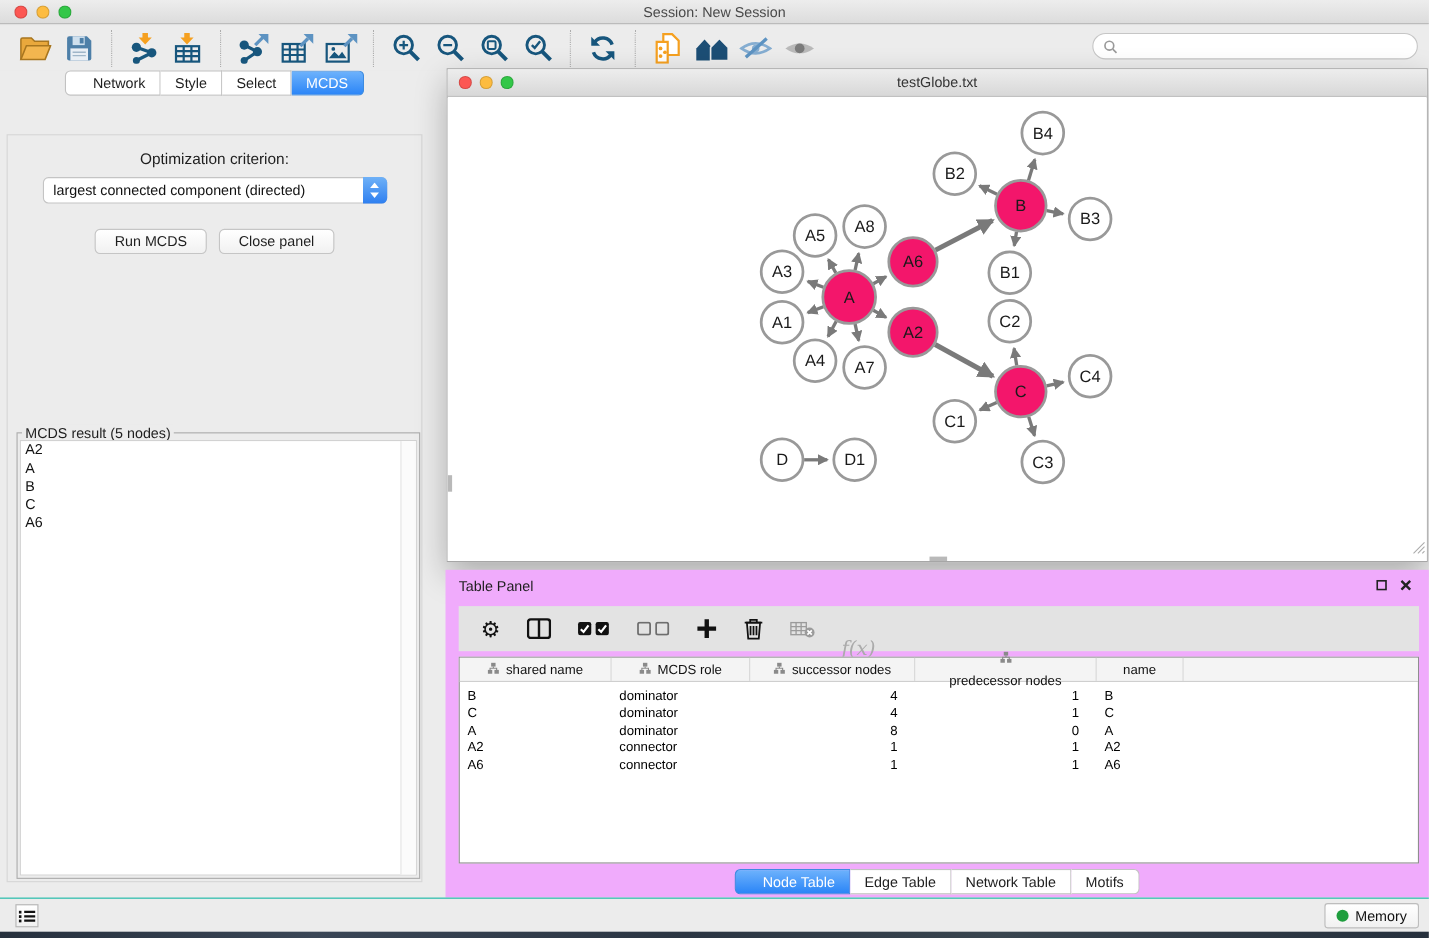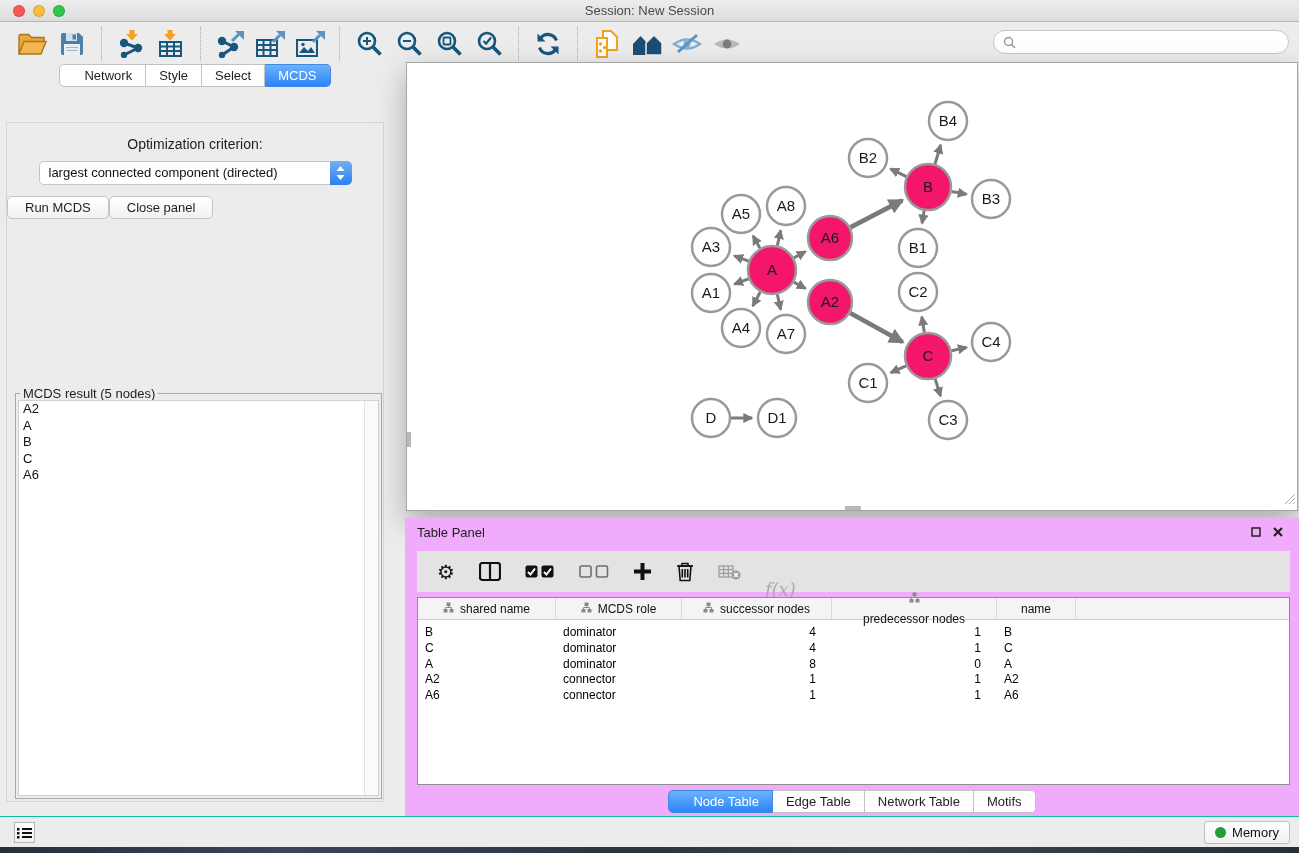--- a/index.html
+++ b/index.html
@@ -32,21 +32,21 @@
   .seg { border:1px solid #C2C2C2; border-left:none; background:#fff; padding:3px 13px; font-size:13px; color:#1E1E1E; cursor:default; }
   .seg:first-child { border-left:1px solid #C2C2C2; border-radius:5px 0 0 5px;padding-left:24px; }
   .seg:last-child { border-radius:0 5px 5px 0; }
   .seg.seg-sel { background:linear-gradient(#6DB2FC,#2B85F7); border-color:#3D8BE0; color:#fff; }
   .cp-box { position:absolute; top:58px; left:6px; right:6px; bottom:14px; border:1px solid #D6D6D6; }
   .opt-label { text-align:center; margin-top:13px; font-size:14px; color:#1E1E1E; }
   .dropdown { position:relative; width:313px; height:24px; margin:9px auto 0; background:#fff;
     border:1px solid #C4C4C4; border-radius:5px; font-size:13px; line-height:22px; padding-left:9px; color:#111; }
   .dropdown .stepper { position:absolute; right:-1px; top:-1px; width:22px; height:24px; border-radius:0 5px 5px 0;
     background:linear-gradient(#6FB1F7,#2E7FF0); display:flex; flex-direction:column; align-items:center; justify-content:center; }
-  .btn-row { display:flex; gap:0; margin-top:11px; }
+  .btn-row { display:flex; justify-content:center; gap:11px; margin-top:23px; }
   .mac-btn { background:linear-gradient(#FFFFFF,#F1F1F1); border:1px solid #C5C5C5; border-radius:5px;
     padding:3px 17px; font-size:13px; color:#1E1E1E; }
   .mcds-fieldset { position:absolute; left:8px; right:1px; top:270px; bottom:2px; border:1px solid #ABABAB; padding:2px; }
   .mcds-legend { position:absolute; top:-8px; left:4px; background:#ECECEC; padding:0 3px; font-size:13px; color:#1E1E1E; }
   .listbox { position:absolute; inset:6px 2px 2px 2px; background:#fff; border:1px solid #D2D2D2; }
   .listbox .scrolltrack { position:absolute; right:0; top:0; bottom:0; width:14px; background:#FBFBFB; border-left:1px solid #E4E4E4; }
   .list-item { font-size:13px; line-height:16.5px; padding-left:4px; color:#111; }
 
   
   .net-window { position:absolute; left:406px; top:62px; width:892px; height:449px; background:#fff;
@@ -284,20 +284,28 @@
               <div class="list-item">C</div>
               <div class="list-item">A6</div>
             </div>
           <div class="scrolltrack"></div>
         </div>
       </div>
     </div>
   </div>
 
   <div class="net-window">
+    <div class="net-titlebar">
+      <div class="traffic">
+        <div class="dot red"></div>
+        <div class="dot yellow"></div>
+        <div class="dot green"></div>
+      </div>
+      <div class="net-title-text">testGlobe.txt</div>
+    </div>
     <div class="net-canvas">
       <svg id="graph-svg" width="890" height="422">
         <defs>
           <marker id="arrow" viewBox="0 0 10 10" refX="8.5" refY="5" markerWidth="3.4" markerHeight="3.4" orient="auto">
             <path d="M0 0 L10 5 L0 10 z" fill="#7A7A7A"></path>
           </marker>
         </defs>
         <g id="graph-edges">
             <line x1="352.8921029245799" y1="159.12766979924103" x2="346.1078970754201" y2="146.87233020075897" stroke="#7A7A7A" stroke-width="3" marker-end="url(#arrow)"></line>
             <line x1="370.34242197013583" y1="156.57749956509346" x2="373.65757802986417" y2="141.42250043490654" stroke="#7A7A7A" stroke-width="3" marker-end="url(#arrow)"></line>

